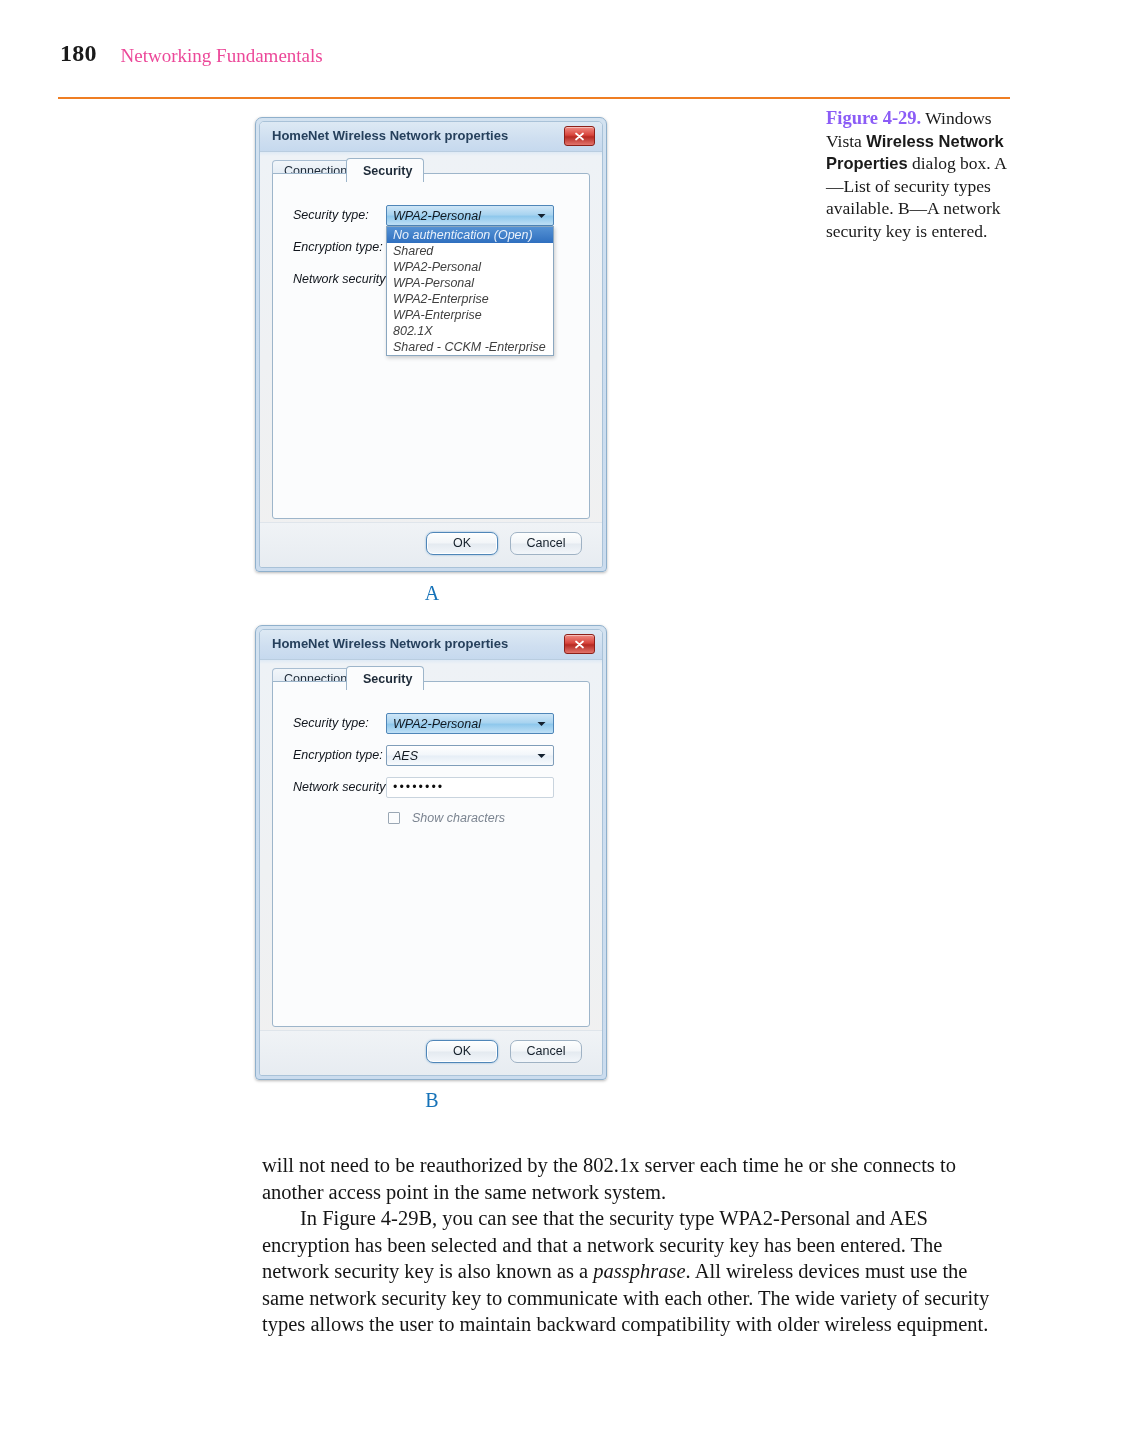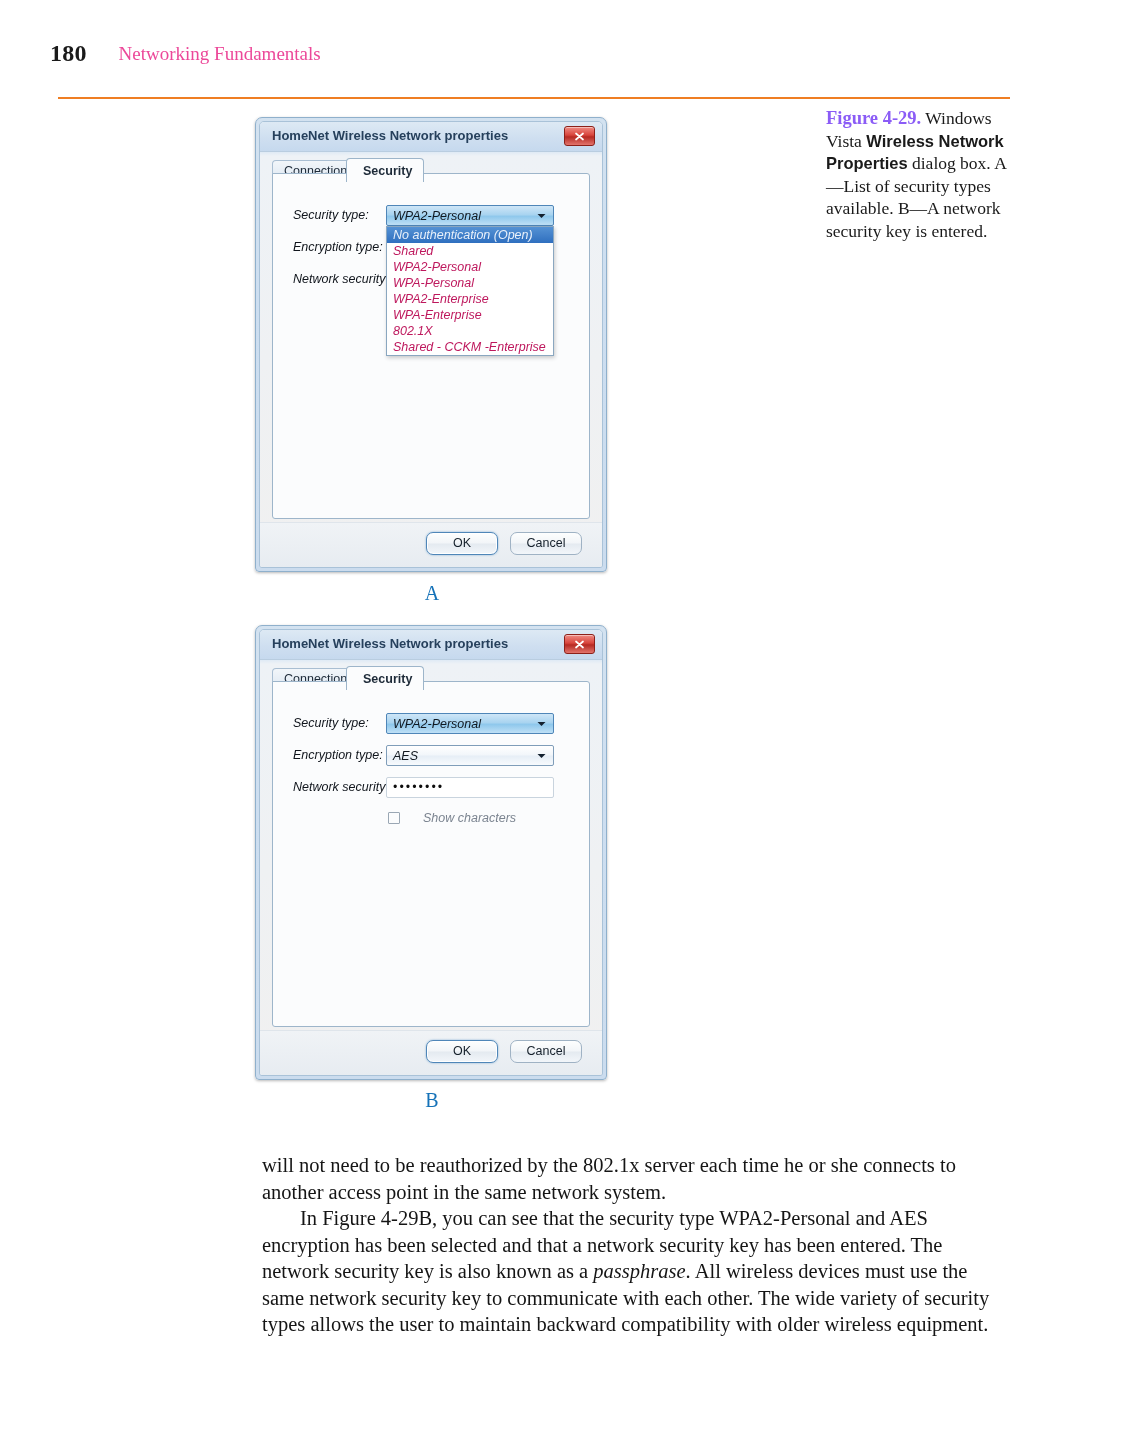--- a/index.html
+++ b/index.html
@@ -12,25 +12,25 @@
     height: 1456px;
     position: relative;
     font-family: "Liberation Serif", serif;
     color: #1a1a1a;
     overflow: hidden;
   }
 
   
   .page-header {
     position: absolute;
-    left: 50px;
+    left: 60px;
     top: 40px;
     display: flex;
-    align-items: center;
-    gap: 32px;
+    align-items: flex-end;
+    gap: 24px;
   }
   .folio {
     font-family: "Liberation Serif", serif;
     font-weight: bold;
     font-size: 24px;
     letter-spacing: 0.2px;
     color: #1a1a1a;
   }
   .running-head {
     font-family: "Liberation Serif", serif;
@@ -218,21 +218,21 @@
     padding: 0;
     z-index: 10;
     box-sizing: border-box;
   }
   .dd-item {
     font-family: "Liberation Sans", sans-serif;
     font-size: 12.5px;
     line-height: 15px;
     height: 15px;
     padding: 1px 6px 0 6px;
-    color: #be185d;
+    color: #404040;
     white-space: nowrap;
   }
   .dd-item.selected {
     background: linear-gradient(to bottom, #5592d4 0%, #2f6fbf 100%);
     color: #e8f0fa;
   }
 
   
   .text-input {
     position: absolute;
@@ -250,21 +250,21 @@
     font-size: 12px;
     letter-spacing: 2.2px;
     color: #0d0d0d;
   }
 
   
   .checkbox-row {
     position: absolute;
     display: flex;
     align-items: center;
-    gap: 23px;
+    gap: 12px;
   }
   .checkbox-box {
     width: 12px;
     height: 12px;
     border: 1px solid #9aa7b4;
     background: #fbfcfd;
     border-radius: 1px;
     box-sizing: border-box;
   }
   .checkbox-label {

